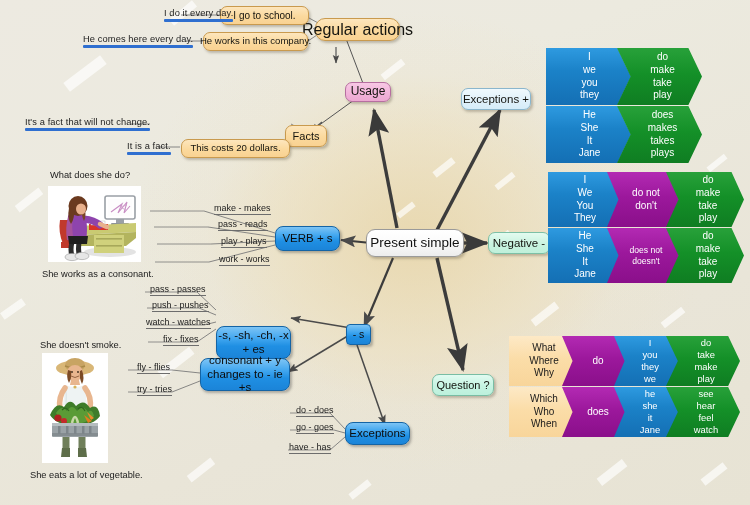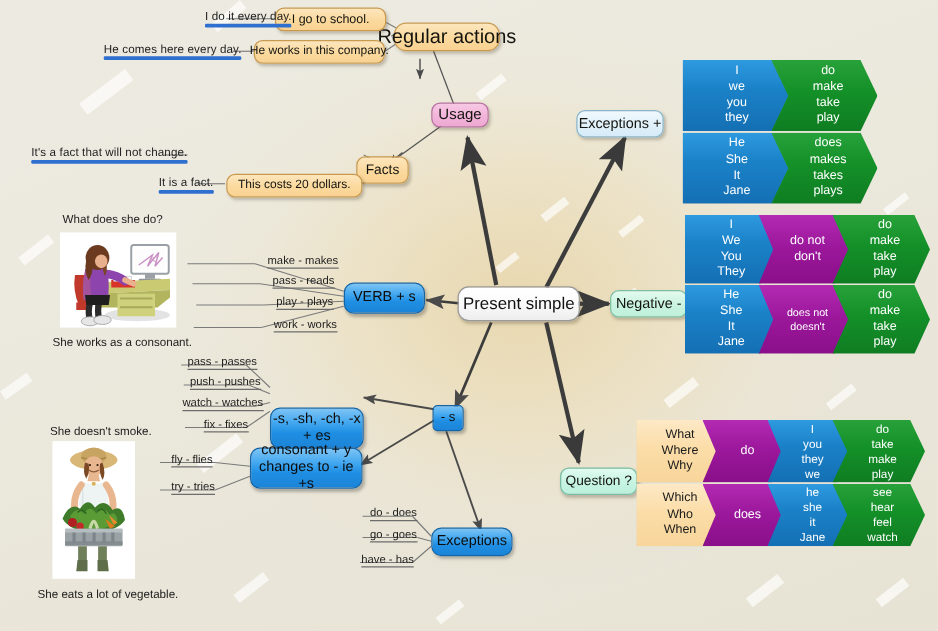--- a/index.html
+++ b/index.html
@@ -218,21 +218,21 @@
     <span>It is a fact.</span>
     <span class="uline"></span>
   </div>
 
   <div class="node n-blue-pale" style="left:461px;top:88px;width:70px;height:22px;">
     <span>Exceptions +</span>
   </div>
   <div class="node n-mint" style="left:488px;top:232px;width:62px;height:22px;">
     <span>Negative -</span>
   </div>
-  <div class="node n-cyan" style="left:448px;top:374px;width:62px;height:22px;">
+  <div class="node n-cyan" style="left:432px;top:374px;width:62px;height:22px;">
     <span>Question ?</span>
   </div>
 
   <div class="node n-brightblue" style="left:275px;top:226px;width:65px;height:25px;">
     <span>VERB + s</span>
   </div>
 
   <div class="node n-brightblue small" style="left:346px;top:324px;width:25px;height:21px;">
     <span>- s</span>
   </div>

